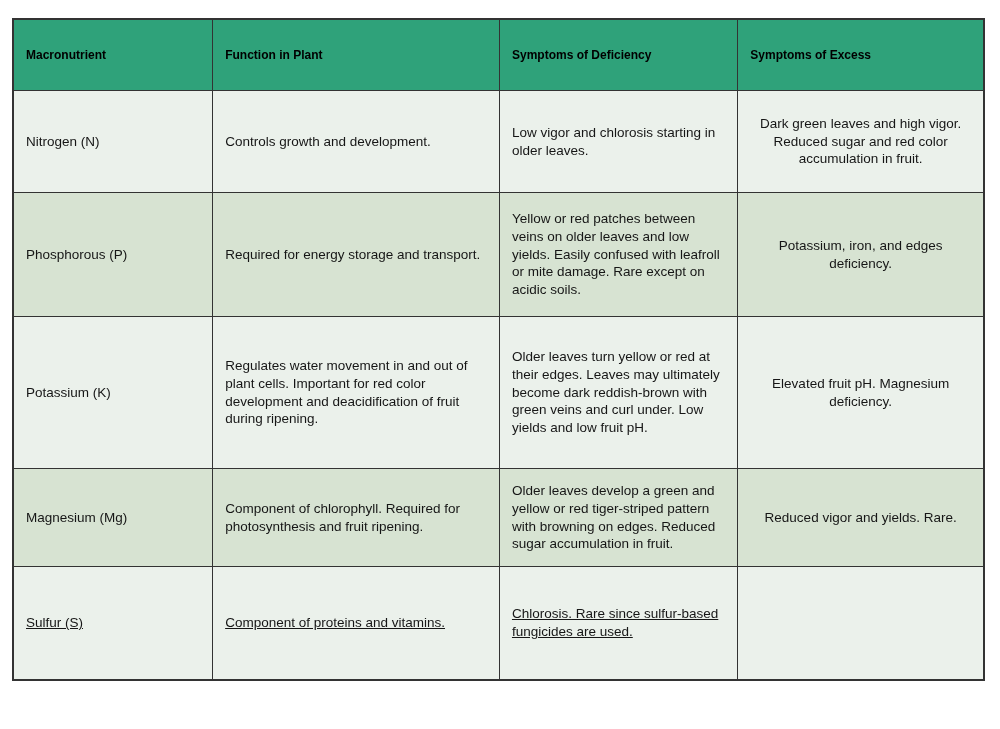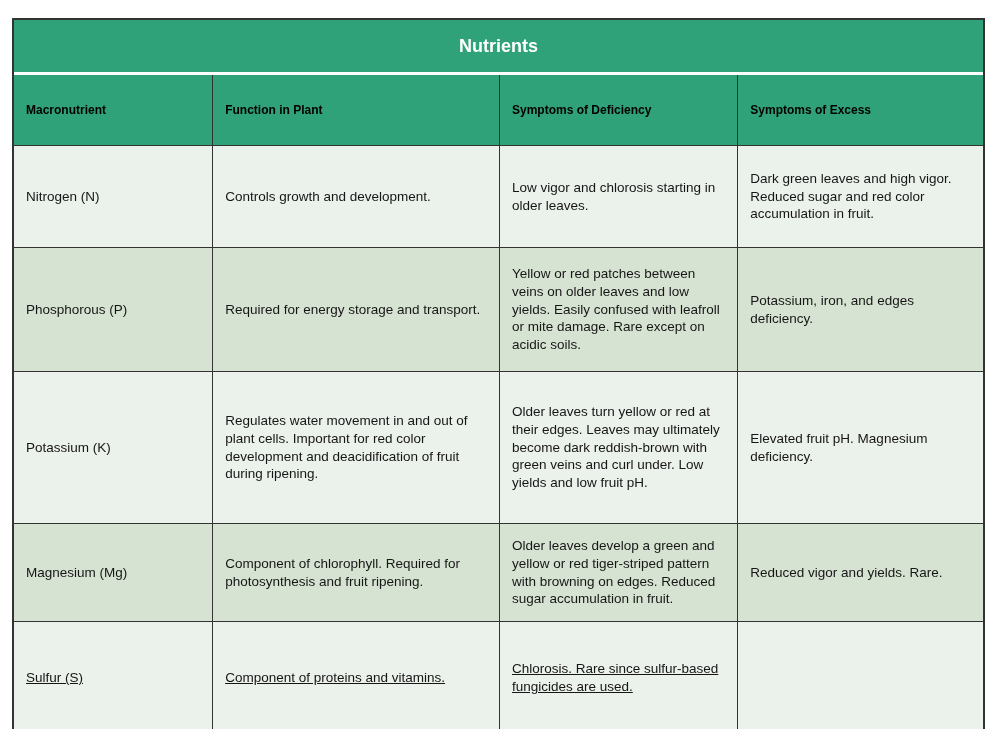--- a/index.html
+++ b/index.html
@@ -54,21 +54,21 @@
   table.nutrients th:last-child { border-right: none; }
   table.nutrients td {
     font-size: 13.5px;
     color: #161616;
     line-height: 1.32;
     padding: 8px 12px;
     border: 1px solid #333333;
     vertical-align: middle;
   }
   table.nutrients td:first-child { border-left: none; }
-  table.nutrients td:last-child { border-right: none; }
+  table.nutrients td:last-child { border-right: none; text-align: center; }
   table.nutrients tbody tr:last-child td { border-bottom: none; }
   
   table.nutrients tbody tr:nth-child(odd) td { background: #EBF1EB; }
   table.nutrients tbody tr:nth-child(even) td { background: #D7E3D2; }
   
   col.c1 { width: 20.5%; }
   col.c2 { width: 29.6%; }
   col.c3 { width: 24.6%; }
   col.c4 { width: 25.3%; }
   
@@ -76,23 +76,20 @@
   table.nutrients tbody tr:nth-child(2) td { height: 107px; margin-top: 28px; }
   table.nutrients tbody tr:nth-child(3) td { height: 135px; }
   table.nutrients tbody tr:nth-child(4) td { height: 81px; }
   table.nutrients tbody tr:nth-child(5) td { height: 96px; text-decoration: underline; }
   table.nutrients tbody tr:nth-child(6) td { height: 83px; }
 </style>
 </head>
 <body>
 
 <div class="table-wrap">
-  <div class="title-bar">
-    <span>Nutrients</span>
-  </div>
   <table class="nutrients">
     <colgroup>
       <col class="c1">
         <col class="c2">
         <col class="c3">
         <col class="c4">
     </colgroup>
     <thead>
       <tr>
         <th>Macronutrient</th>

